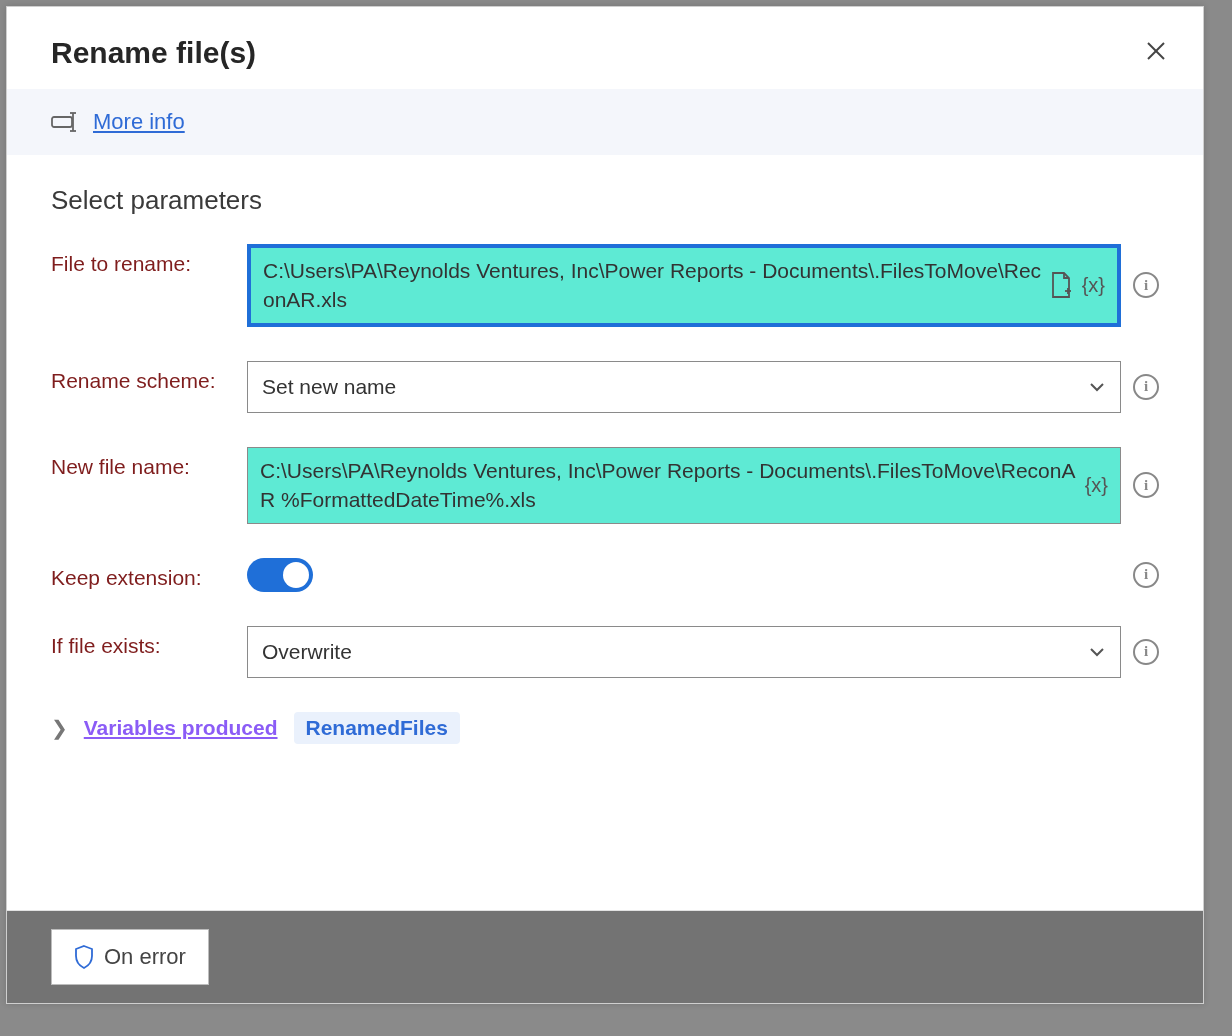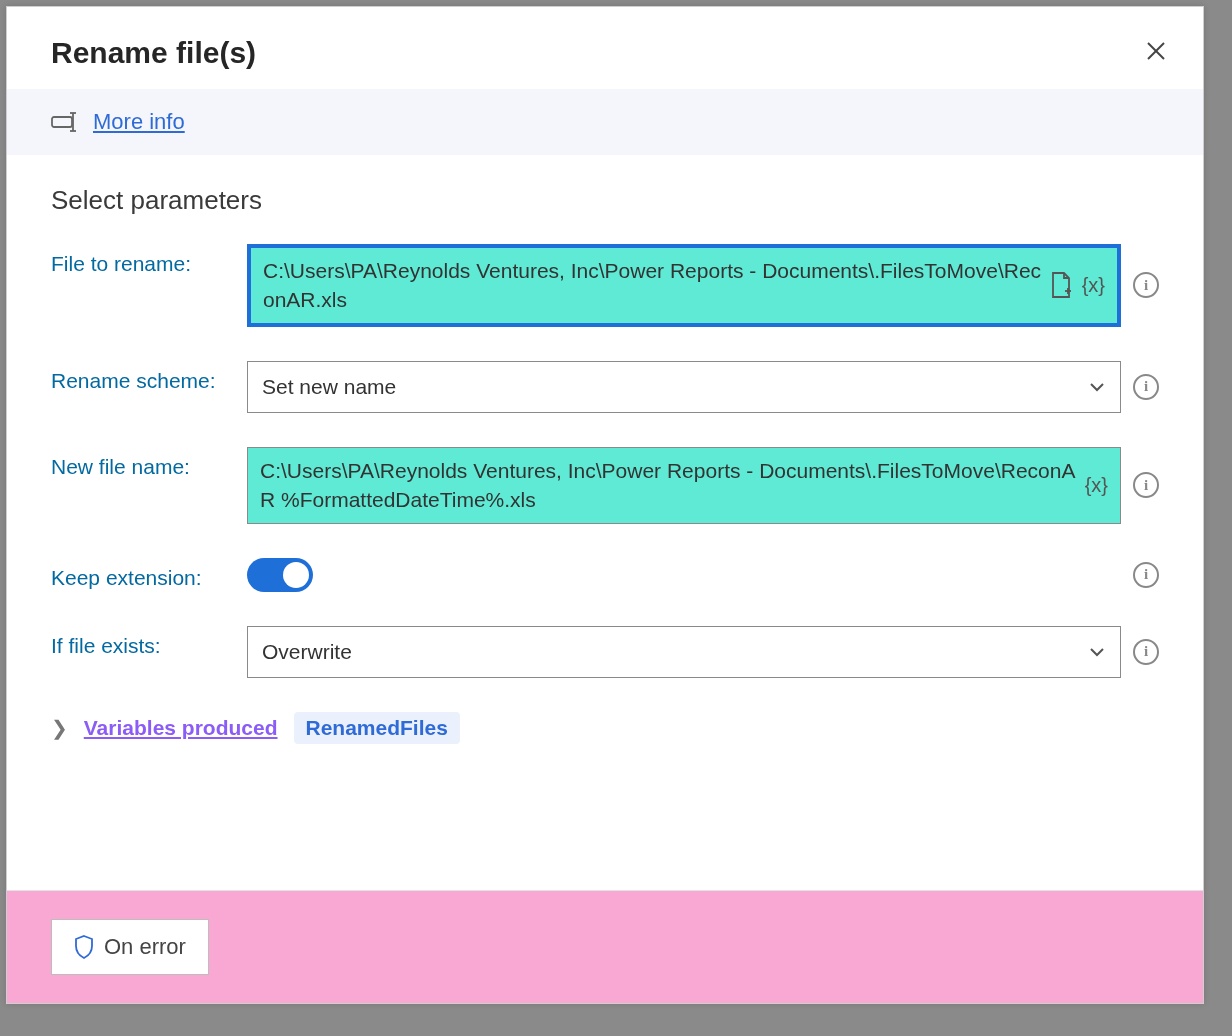--- a/index.html
+++ b/index.html
@@ -68,21 +68,21 @@
   }
   .form-row {
     display: flex;
     align-items: flex-start;
     margin-bottom: 34px;
     gap: 16px;
   }
   .form-label {
     width: 180px;
     font-size: 21px;
-    color: #0369a1;
+    color: #7f1d1d;
     padding-top: 8px;
     flex-shrink: 0;
   }
   .form-control-wrap {
     flex: 1;
     display: flex;
     align-items: center;
     gap: 12px;
   }
   .input-box {
@@ -180,22 +180,22 @@
   .vars-label { font-weight: 600; color:#8b5cf6;text-decoration:underline; }
   .var-chip {
     background: #eaf1fc;
     color: #2f6bd6;
     padding: 4px 12px;
     border-radius: 4px;
     font-weight: 600;
   }
   .footer {
     border-top: 1px solid #e2e2e2;
-    background: #f9a8d4;
-    padding: 28px 44px;
+    background: #737373;
+    padding: 18px 44px;
     display: flex;
     align-items: center;
     justify-content: space-between;
   }
   .btn {
     min-width: 150px;
     height: 56px;
     display: flex;
     align-items: center;
     justify-content: center;

